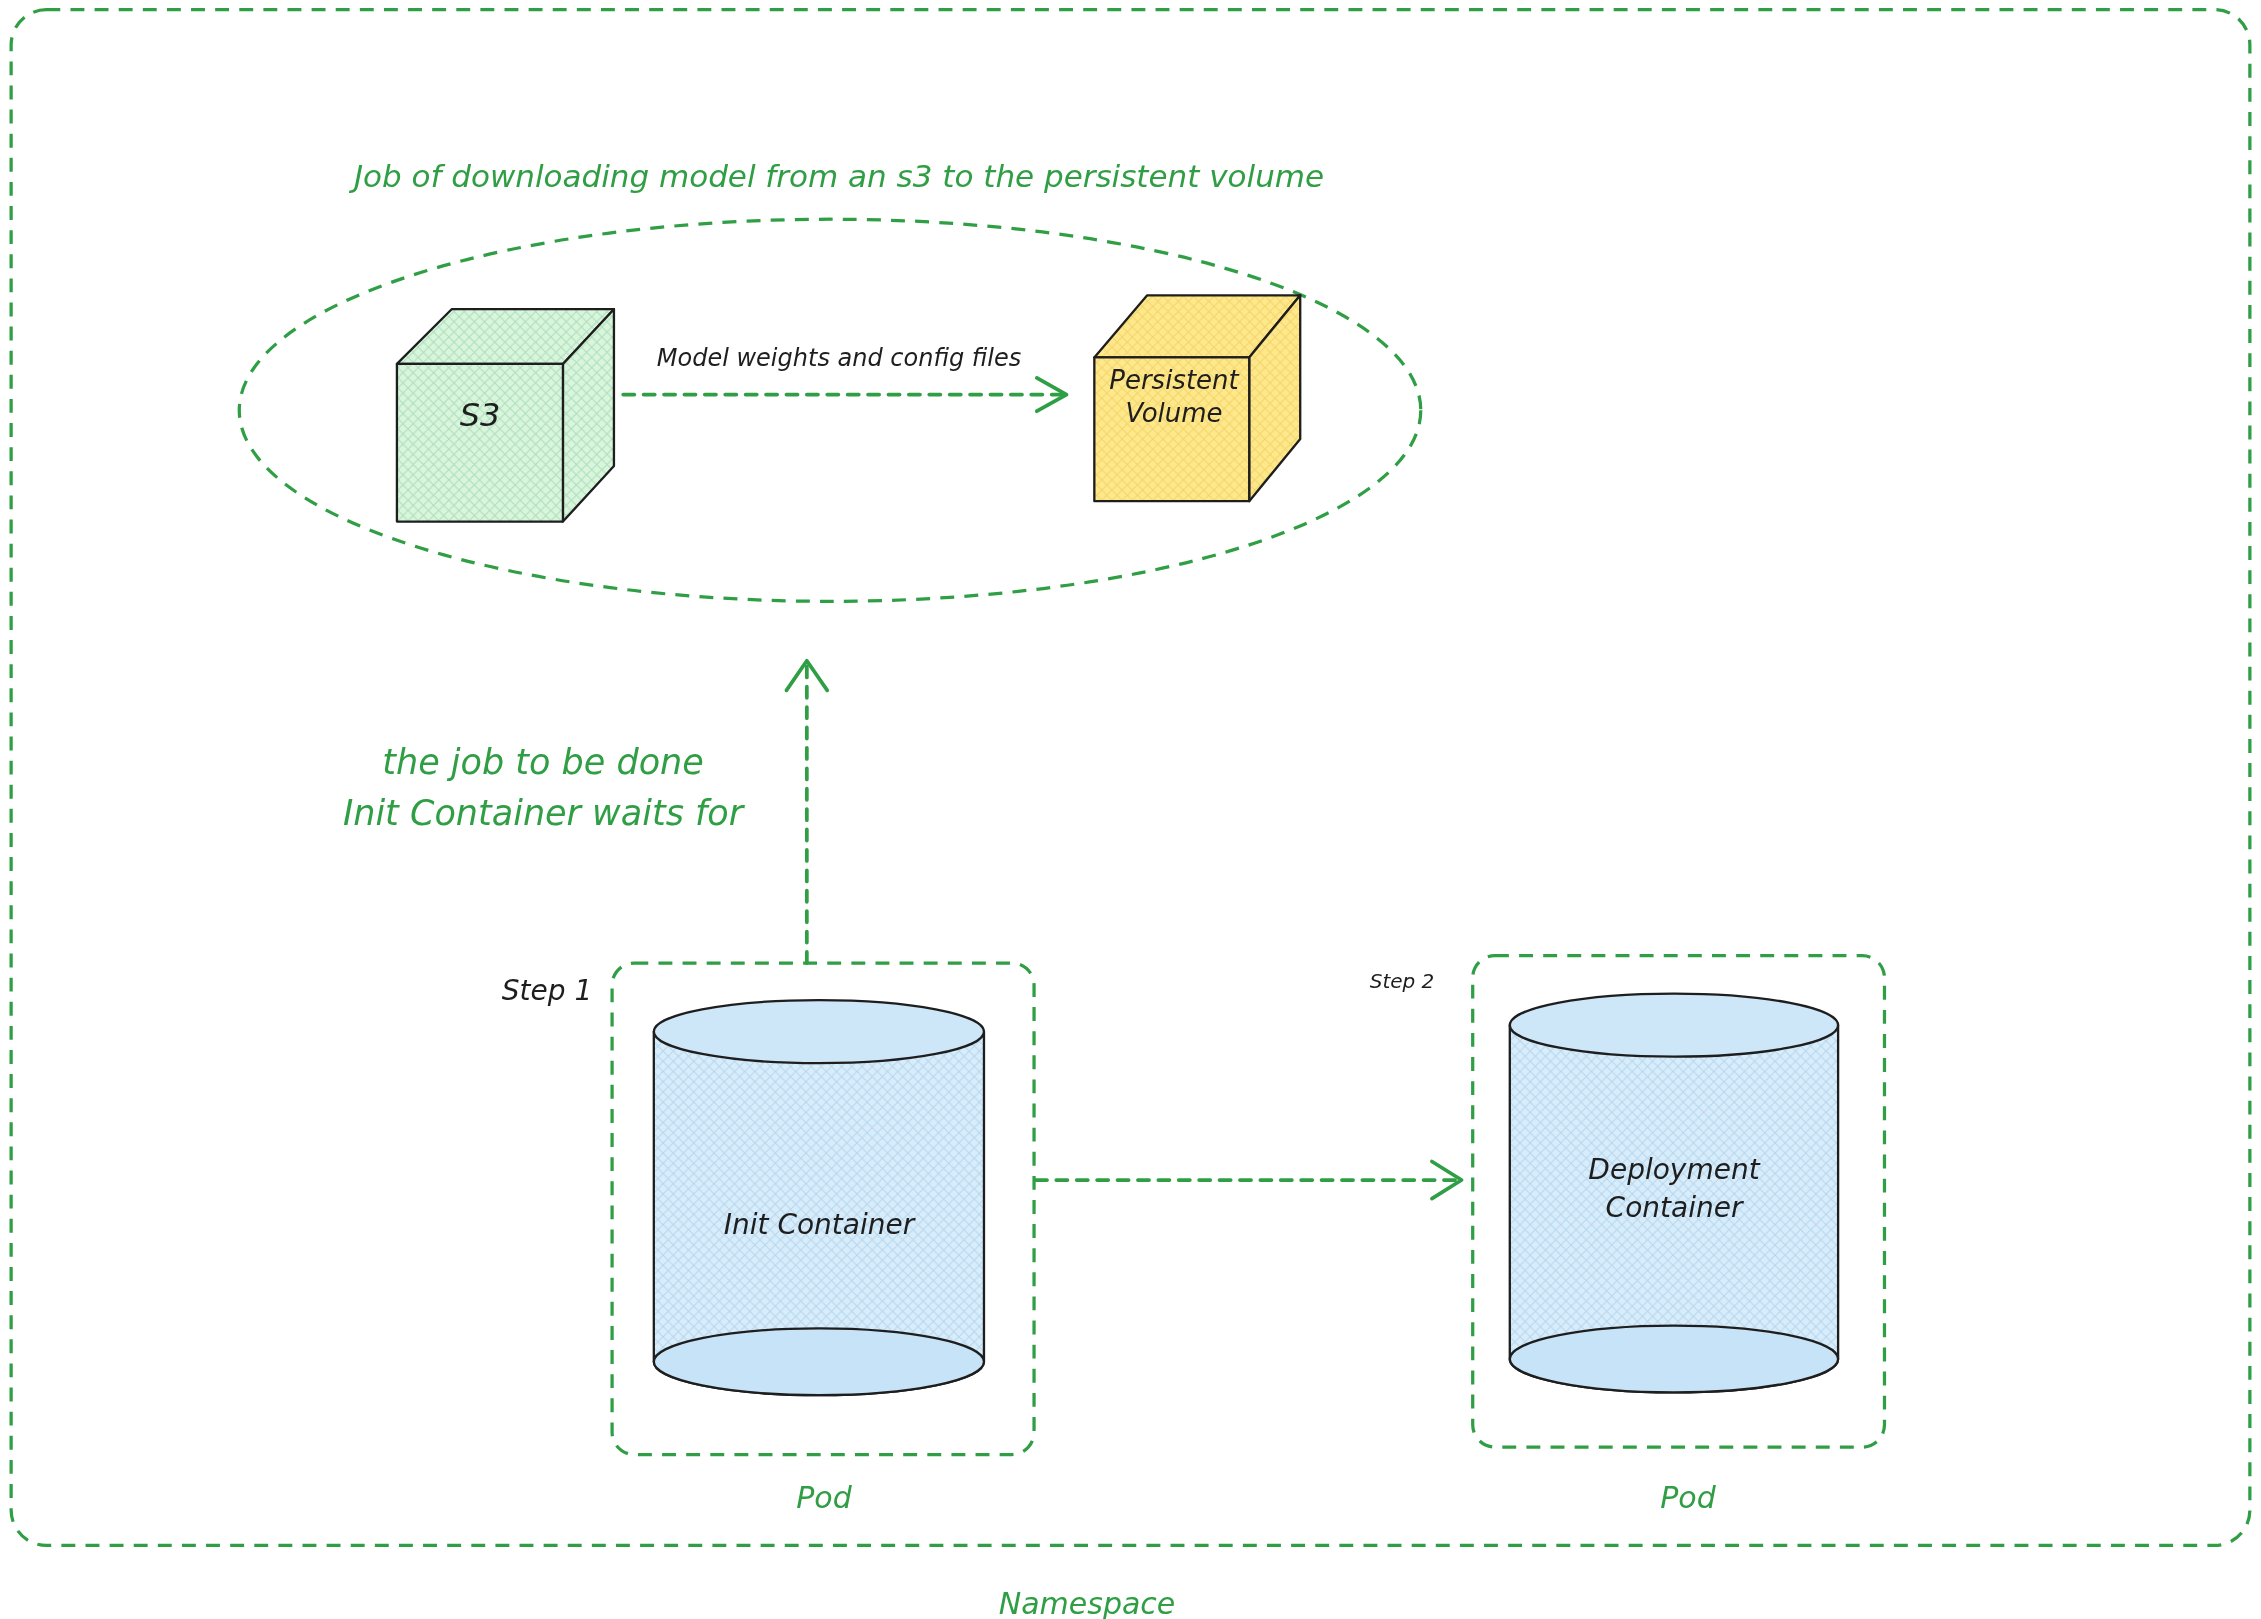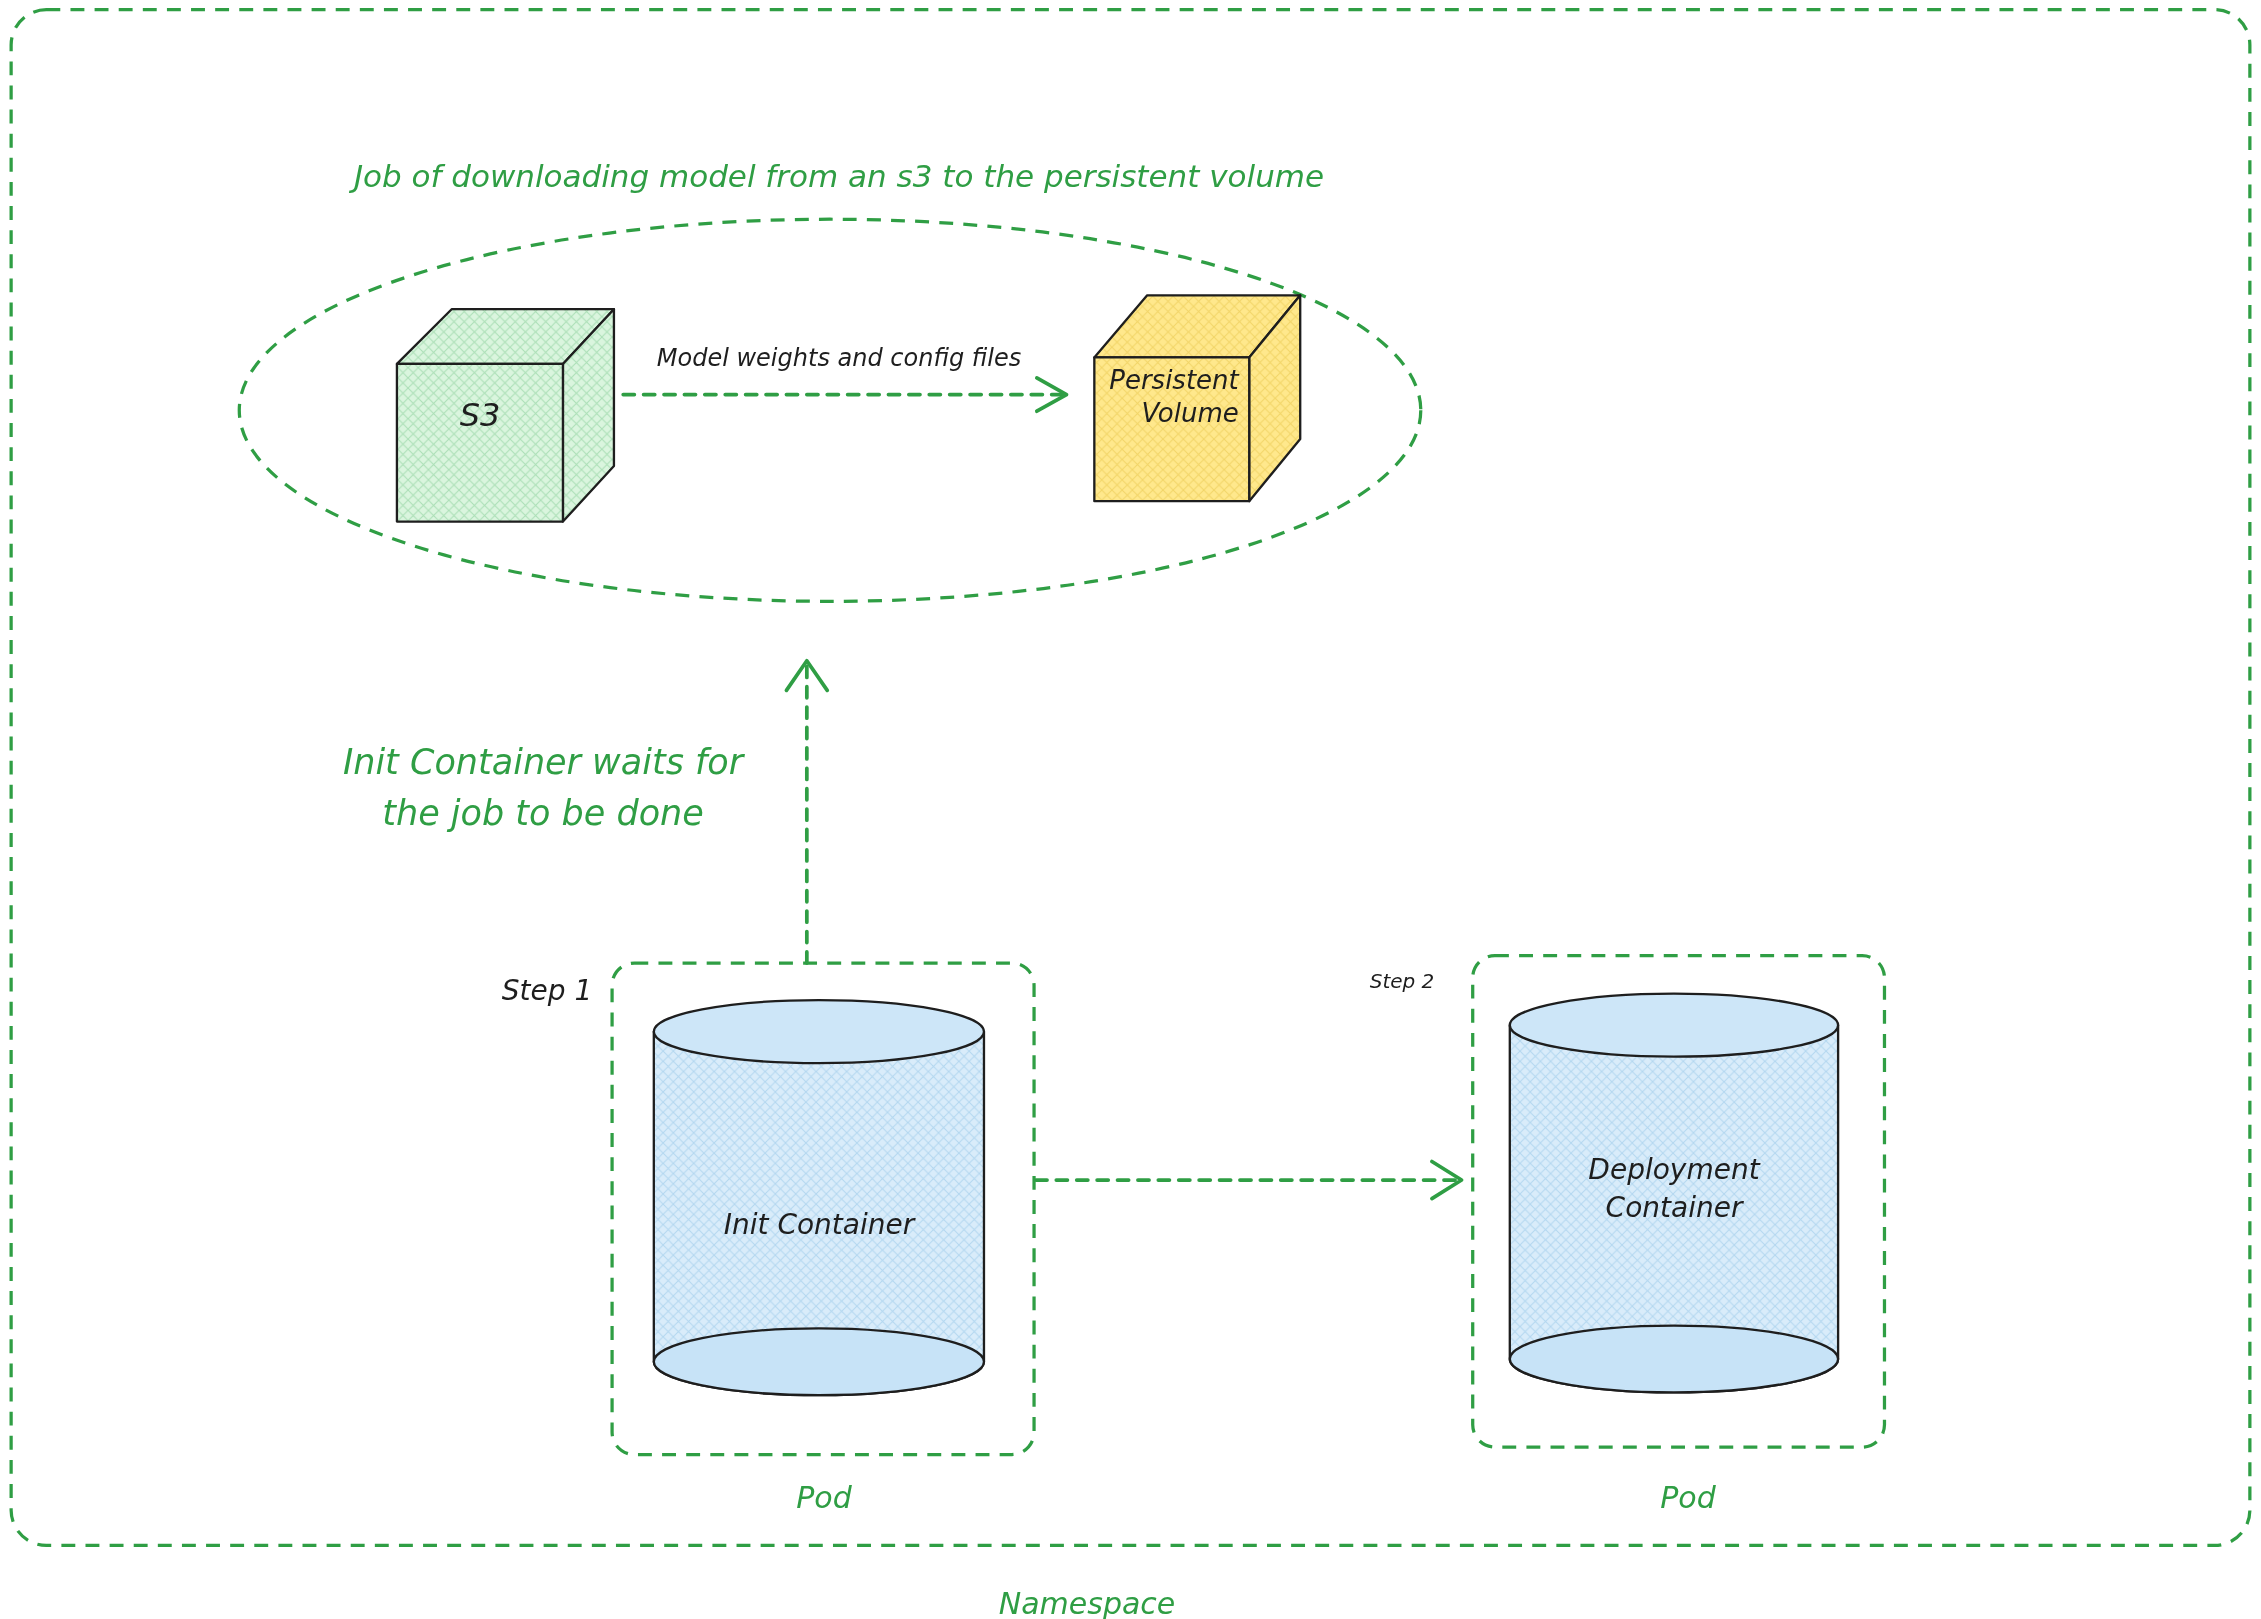--- a/index.html
+++ b/index.html
@@ -107,28 +107,28 @@
       <ellipse cx="1805" cy="1105" rx="177" ry="34" fill="#cde6f8"></ellipse>
     </g>
   </svg>
 
   <div class="label green" style="left:839px; top:176px; font-size:31px;">Job of downloading model from an s3 to the persistent volume</div>
 
   <div class="label ink" style="left:480px; top:416px; font-size:32px;">S3</div>
 
   <div class="label ink" style="left:839px; top:359px; font-size:24px;text-align:center;">Model weights and config files</div>
 
-  <div class="label ink" style="left:1174px; top:396px; font-size:26px; line-height:1.25;text-align:right;">
+  <div class="label ink" style="left:1174px; top:396px; font-size:26px; line-height:1.25;">
     <div>Persistent</div>
     <div>Volume</div>
   </div>
 
   <div class="label green" style="left:543px; top:788px; font-size:35px; line-height:1.45;">
+    <div>the job to be done</div>
     <div>Init Container waits for</div>
-    <div>the job to be done</div>
   </div>
 
   <div class="label ink" style="left:547px; top:991px; font-size:28px;">Step 1</div>
 
   <div class="label ink" style="left:819px; top:1225px; font-size:28px;">Init Container</div>
 
   <div class="label green" style="left:824px; top:1497px; font-size:30px;">Pod</div>
 
   <div class="label ink" style="left:1402px; top:981px; font-size:20px;">Step 2</div>
 

